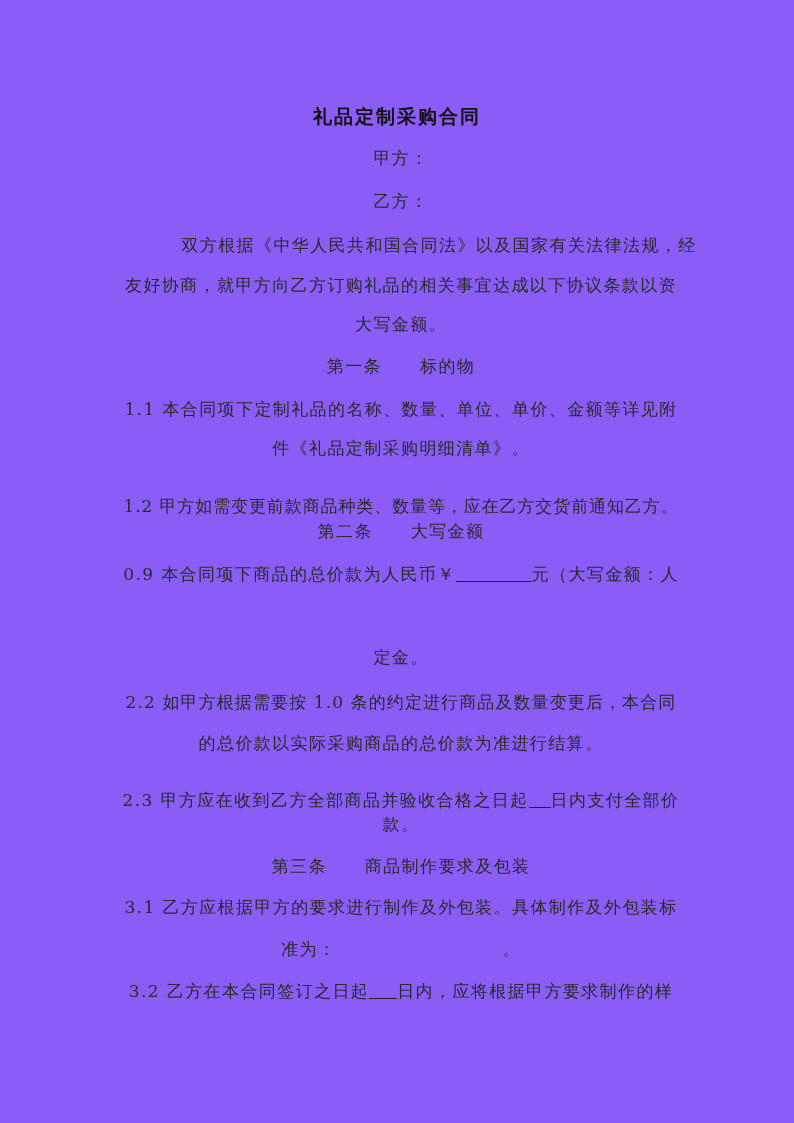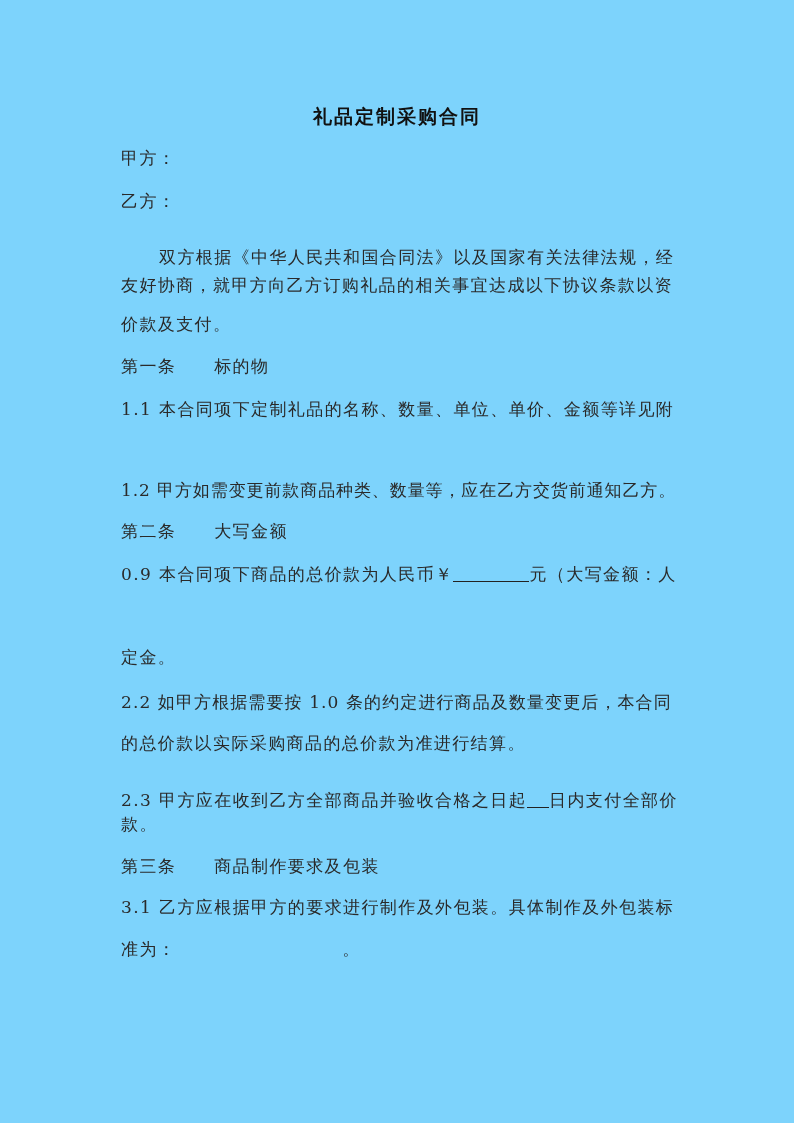--- a/index.html
+++ b/index.html
@@ -1,48 +1,49 @@
 <!DOCTYPE html>
 <html><head>
 <meta charset="utf-8">
 <style>
   html, body { margin: 0; padding: 0; background: #ffffff; }
   body { width: 794px; height: 1123px; position: relative; overflow: hidden;
          font-family: "DejaVu Serif", "Liberation Serif", serif; color: #222; }
-  .page { position: absolute; left: 0; top: 0; width: 794px; height: 1123px; background: #7dd3fc; }
+  .page { position: absolute; left: 0; top: 0; width: 794px; height: 1123px; background: #8b5cf6; }
   .title { position: absolute; left: 0; width: 794px; top: 104px; text-align: center;
            font-size: 19px; font-weight: bold; letter-spacing: 2px; color: #111; }
   .line { position: absolute; left: 121px; width: 560px; font-size: 17px; letter-spacing: 1.4px;
-          white-space: nowrap; line-height: 24px; color: #2a2a2a; }
-  .indent { padding-left: 38px; margin-top: 12px; }
+          white-space: nowrap; line-height: 24px; color: #2a2a2a; text-align: center; }
+  .indent { padding-left: 38px; }
   .gap { display: inline-block; width: 38px; }
   .blank { display: inline-block; border-bottom: 1px solid #222; height: 18px; vertical-align: -2px; }
   .blank.gray { border-bottom-color: #666; }
   .ul { text-decoration: underline; text-decoration-color: #666; }
   .sp { display: inline-block; }
 </style>
 </head>
 <body>
 
 <div class="page">
 
   <div class="title">礼品定制采购合同</div>
 
   <div class="line" style="top:146px">甲方：</div>
   <div class="line" style="top:189px">乙方：</div>
 
   <div class="line indent" style="top:233px">双方根据《中华人民共和国合同法》以及国家有关法律法规，经</div>
   <div class="line" style="top:273px">友好协商，就甲方向乙方订购礼品的相关事宜达成以下协议条款以资</div>
-  <div class="line" style="top:312px">价款及支付。</div>
+  <div class="line" style="top:312px">大写金额。</div>
 
   <div class="line" style="top:354px">
     <span>第一条</span><span class="gap"></span><span>标的物</span>
   </div>
   <div class="line" style="top:397px">1.1 本合同项下定制礼品的名称、数量、单位、单价、金额等详见附</div>
-  <div class="line" style="top:478px; letter-spacing:0.9px">1.2 甲方如需变更前款商品种类、数量等，应在乙方交货前通知乙方。</div>
+  <div class="line" style="top:436px">件《礼品定制采购明细清单》。</div>
+  <div class="line" style="top:494px; letter-spacing:0.9px">1.2 甲方如需变更前款商品种类、数量等，应在乙方交货前通知乙方。</div>
 
   <div class="line" style="top:519px">
     <span>第二条</span><span class="gap"></span><span>大写金额</span>
   </div>
   <div class="line" style="top:562px">
     <span>0.9 本合同项下商品的总价款为人民币￥</span><span class="blank" style="width:76px"></span><span>元（大写金额：人</span>
   </div>
   <div class="line" style="top:645px">定金。</div>
   <div class="line" style="top:690px; letter-spacing:1.1px">2.2 如甲方根据需要按 1.0 条的约定进行商品及数量变更后，本合同</div>
   <div class="line" style="top:731px">的总价款以实际采购商品的总价款为准进行结算。</div>
@@ -51,14 +52,17 @@
   </div>
   <div class="line" style="top:812px">款。</div>
 
   <div class="line" style="top:854px">
     <span>第三条</span><span class="gap"></span><span>商品制作要求及包装</span>
   </div>
   <div class="line" style="top:895px">3.1 乙方应根据甲方的要求进行制作及外包装。具体制作及外包装标</div>
   <div class="line" style="top:937px">
     <span>准为：</span><span class="sp" style="width:166px"></span><span>。</span>
   </div>
+  <div class="line" style="top:979px">
+    <span>3.2 乙方在本合同签订之日起</span><span class="blank" style="width:28px"></span><span>日内，应将根据甲方要求制作的样</span>
+  </div>
 
 </div>
 
 </body></html>

